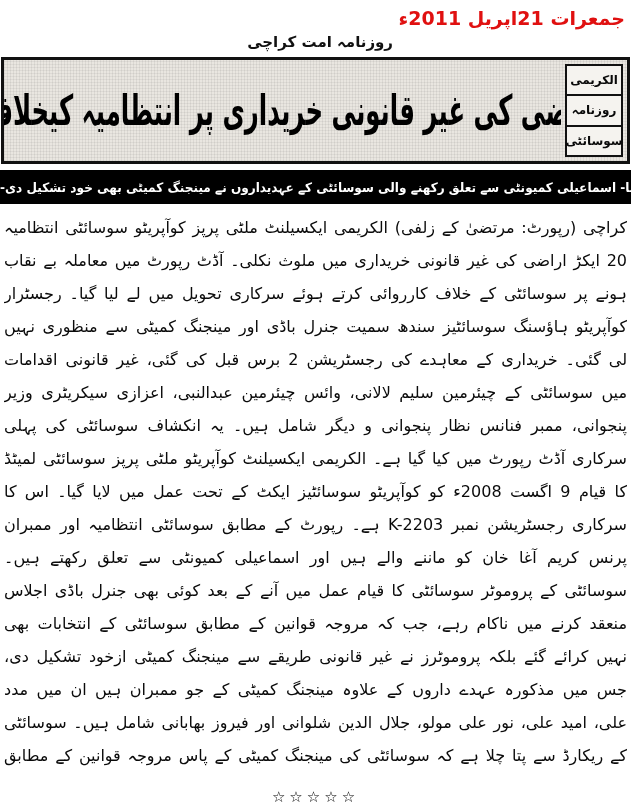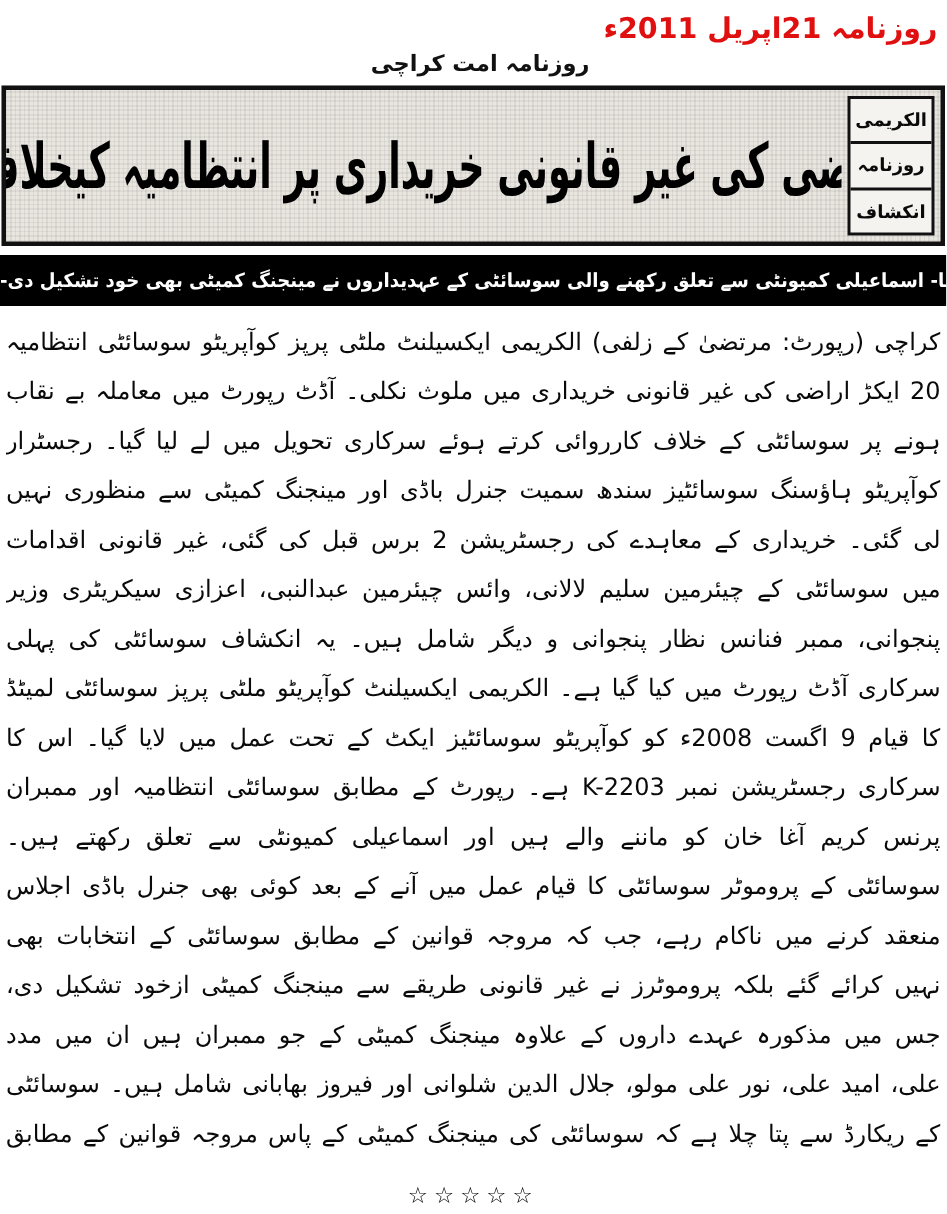--- a/index.html
+++ b/index.html
@@ -82,29 +82,29 @@
     position: absolute; bottom: 3px; left: 0; right: 0;
     text-align: center; font-size: 15px; letter-spacing: 4px; color: #000;
   }
 </style>
 </head>
 <body>
 
 <div class="page">
 
   <div class="masthead">
-    <div class="date">روزنامہ 21اپریل 2011ء</div>
+    <div class="date">جمعرات 21اپریل 2011ء</div>
     <div class="pub">روزنامہ امت کراچی</div>
   </div>
 
   <div class="headline-box">
     <div class="kicker">
       <div class="kicker-cell">الکریمی</div>
       <div class="kicker-cell">روزنامہ</div>
-      <div class="kicker-cell">انکشاف</div>
+      <div class="kicker-cell">سوسائٹی</div>
     </div>
     <div class="headline-wrap">
       <div class="headline-text">20 ایکڑ اراضی کی غیر قانونی خریداری پر انتظامیہ کیخلاف کارروائی</div>
     </div>
   </div>
 
   <div class="subhead-bar">
     <div class="subhead-text">سرکاری تحویل میں لے لیا گیا- اسماعیلی کمیونٹی سے تعلق رکھنے والی سوسائٹی کے عہدیداروں نے مینجنگ کمیٹی بھی خود تشکیل دی- آڈٹ رپورٹ میں معاملہ کھلا</div>
   </div>
 

